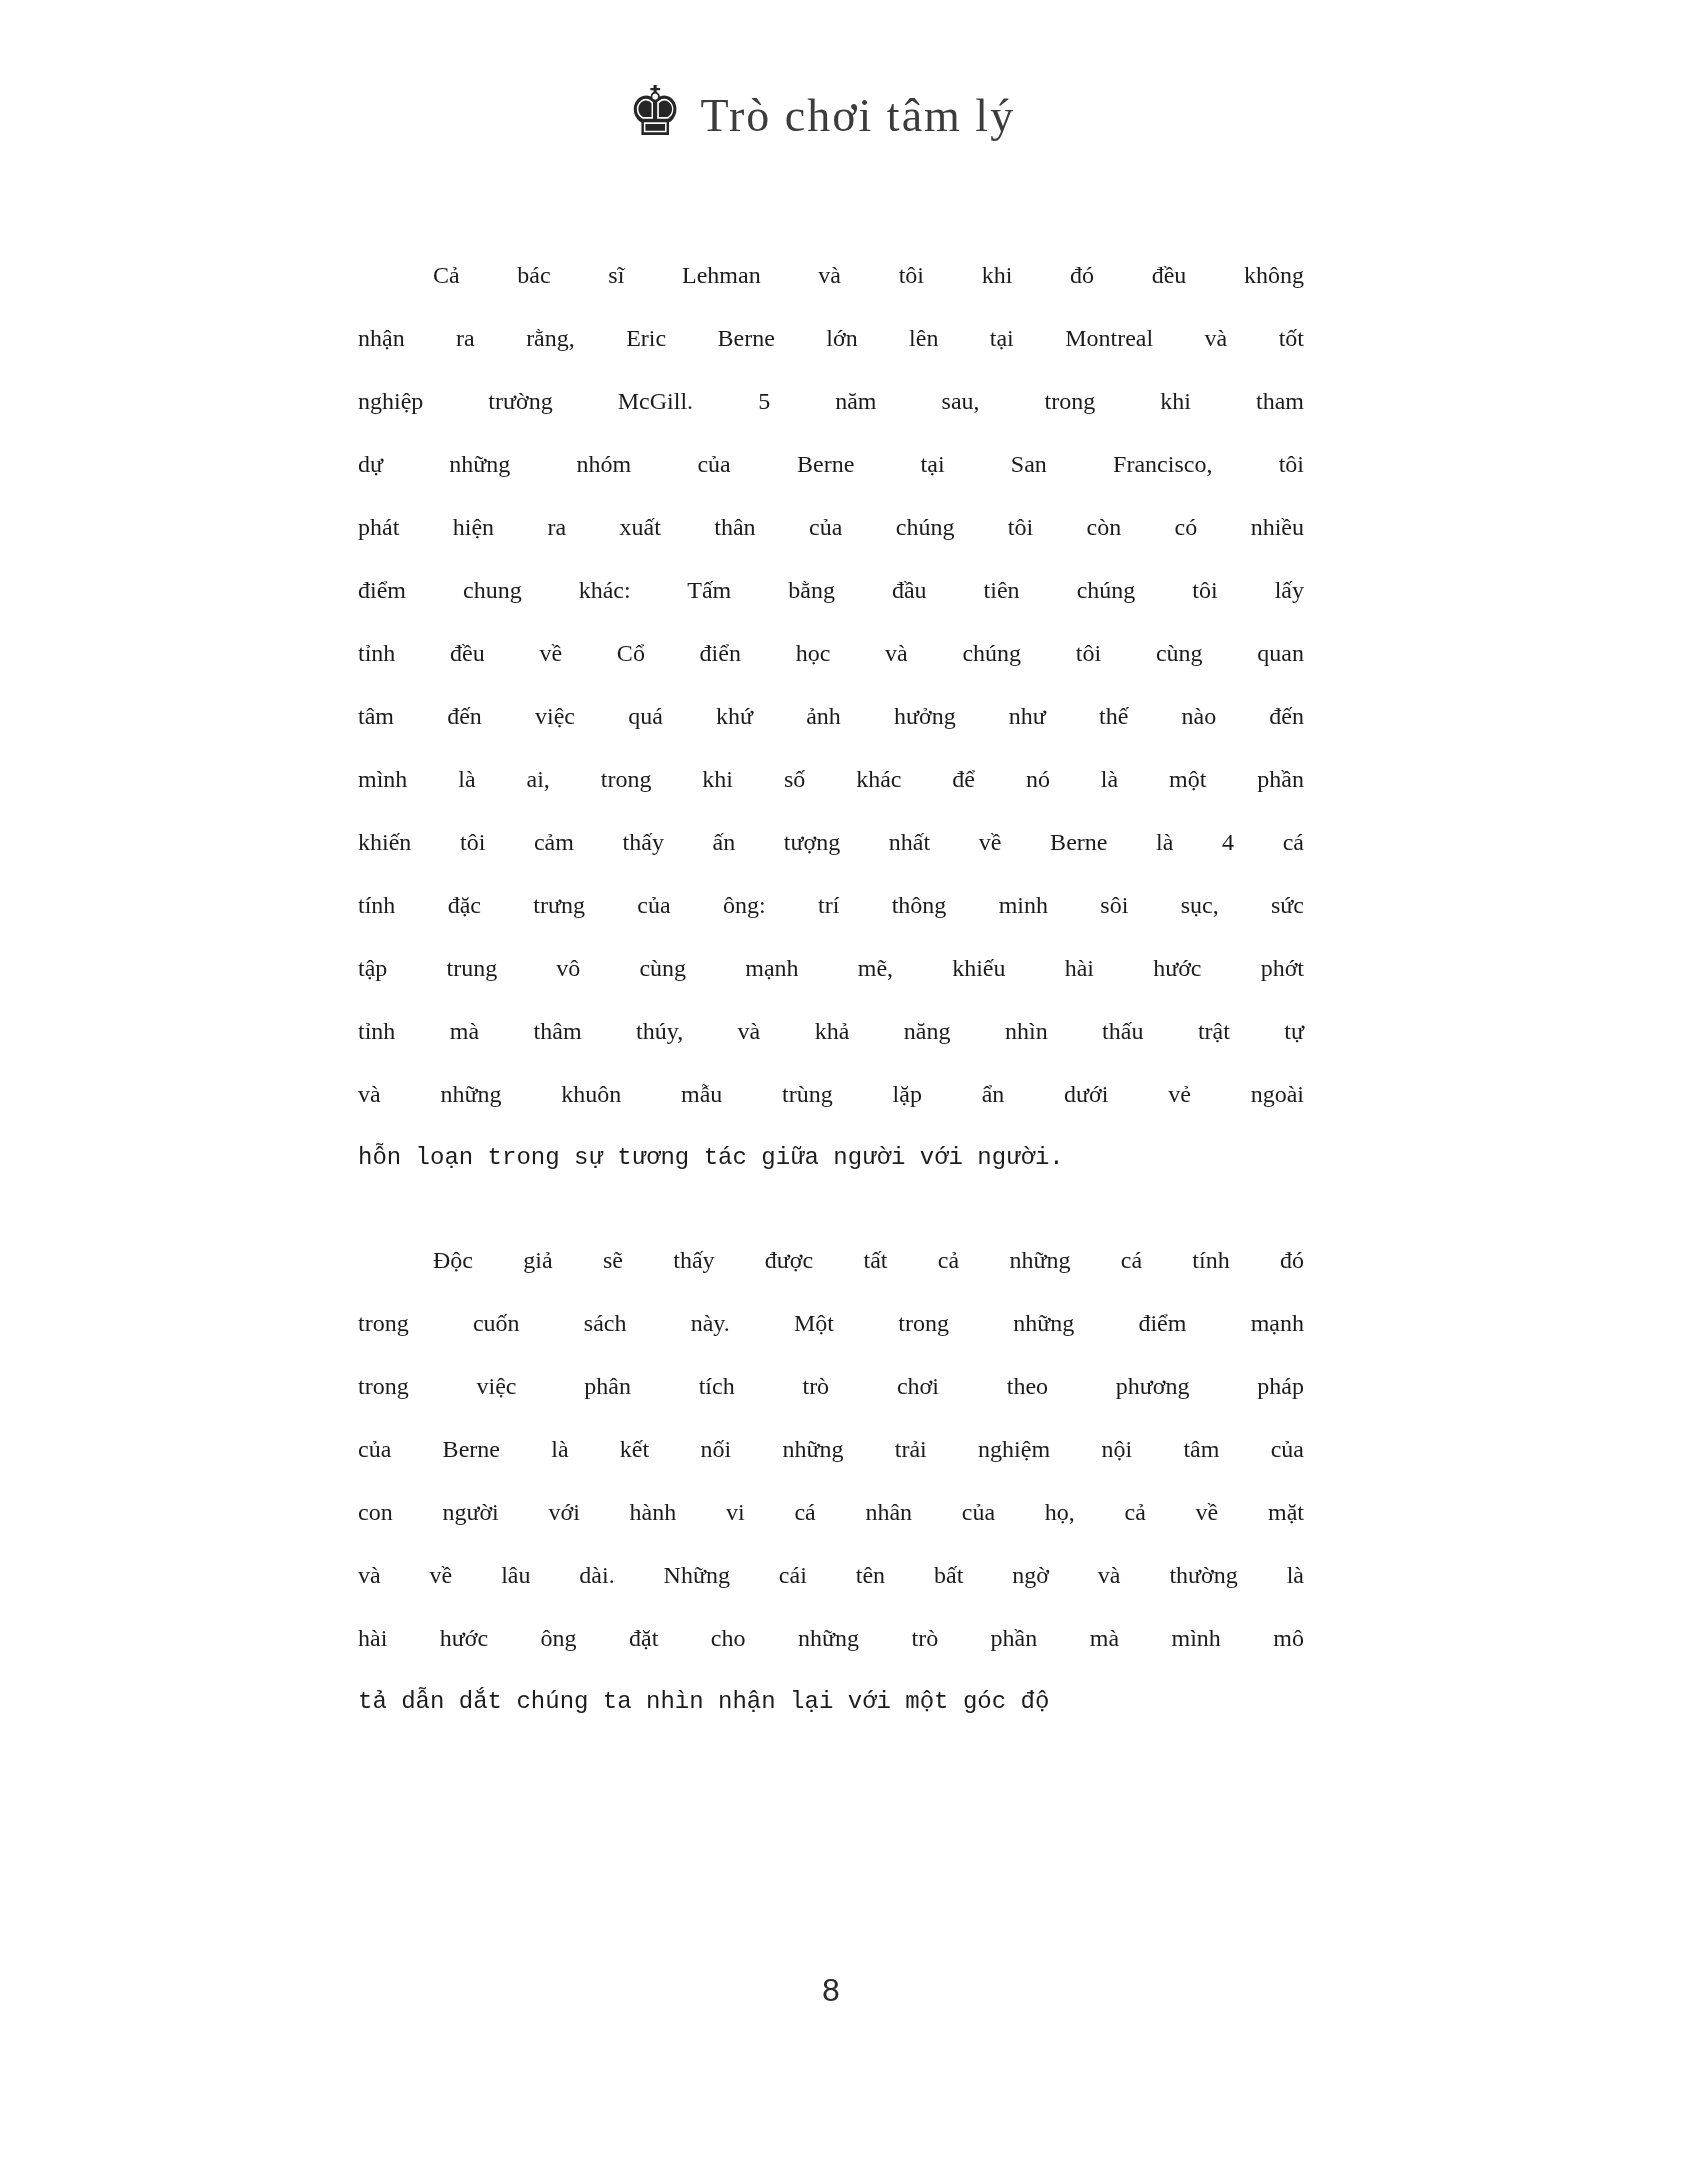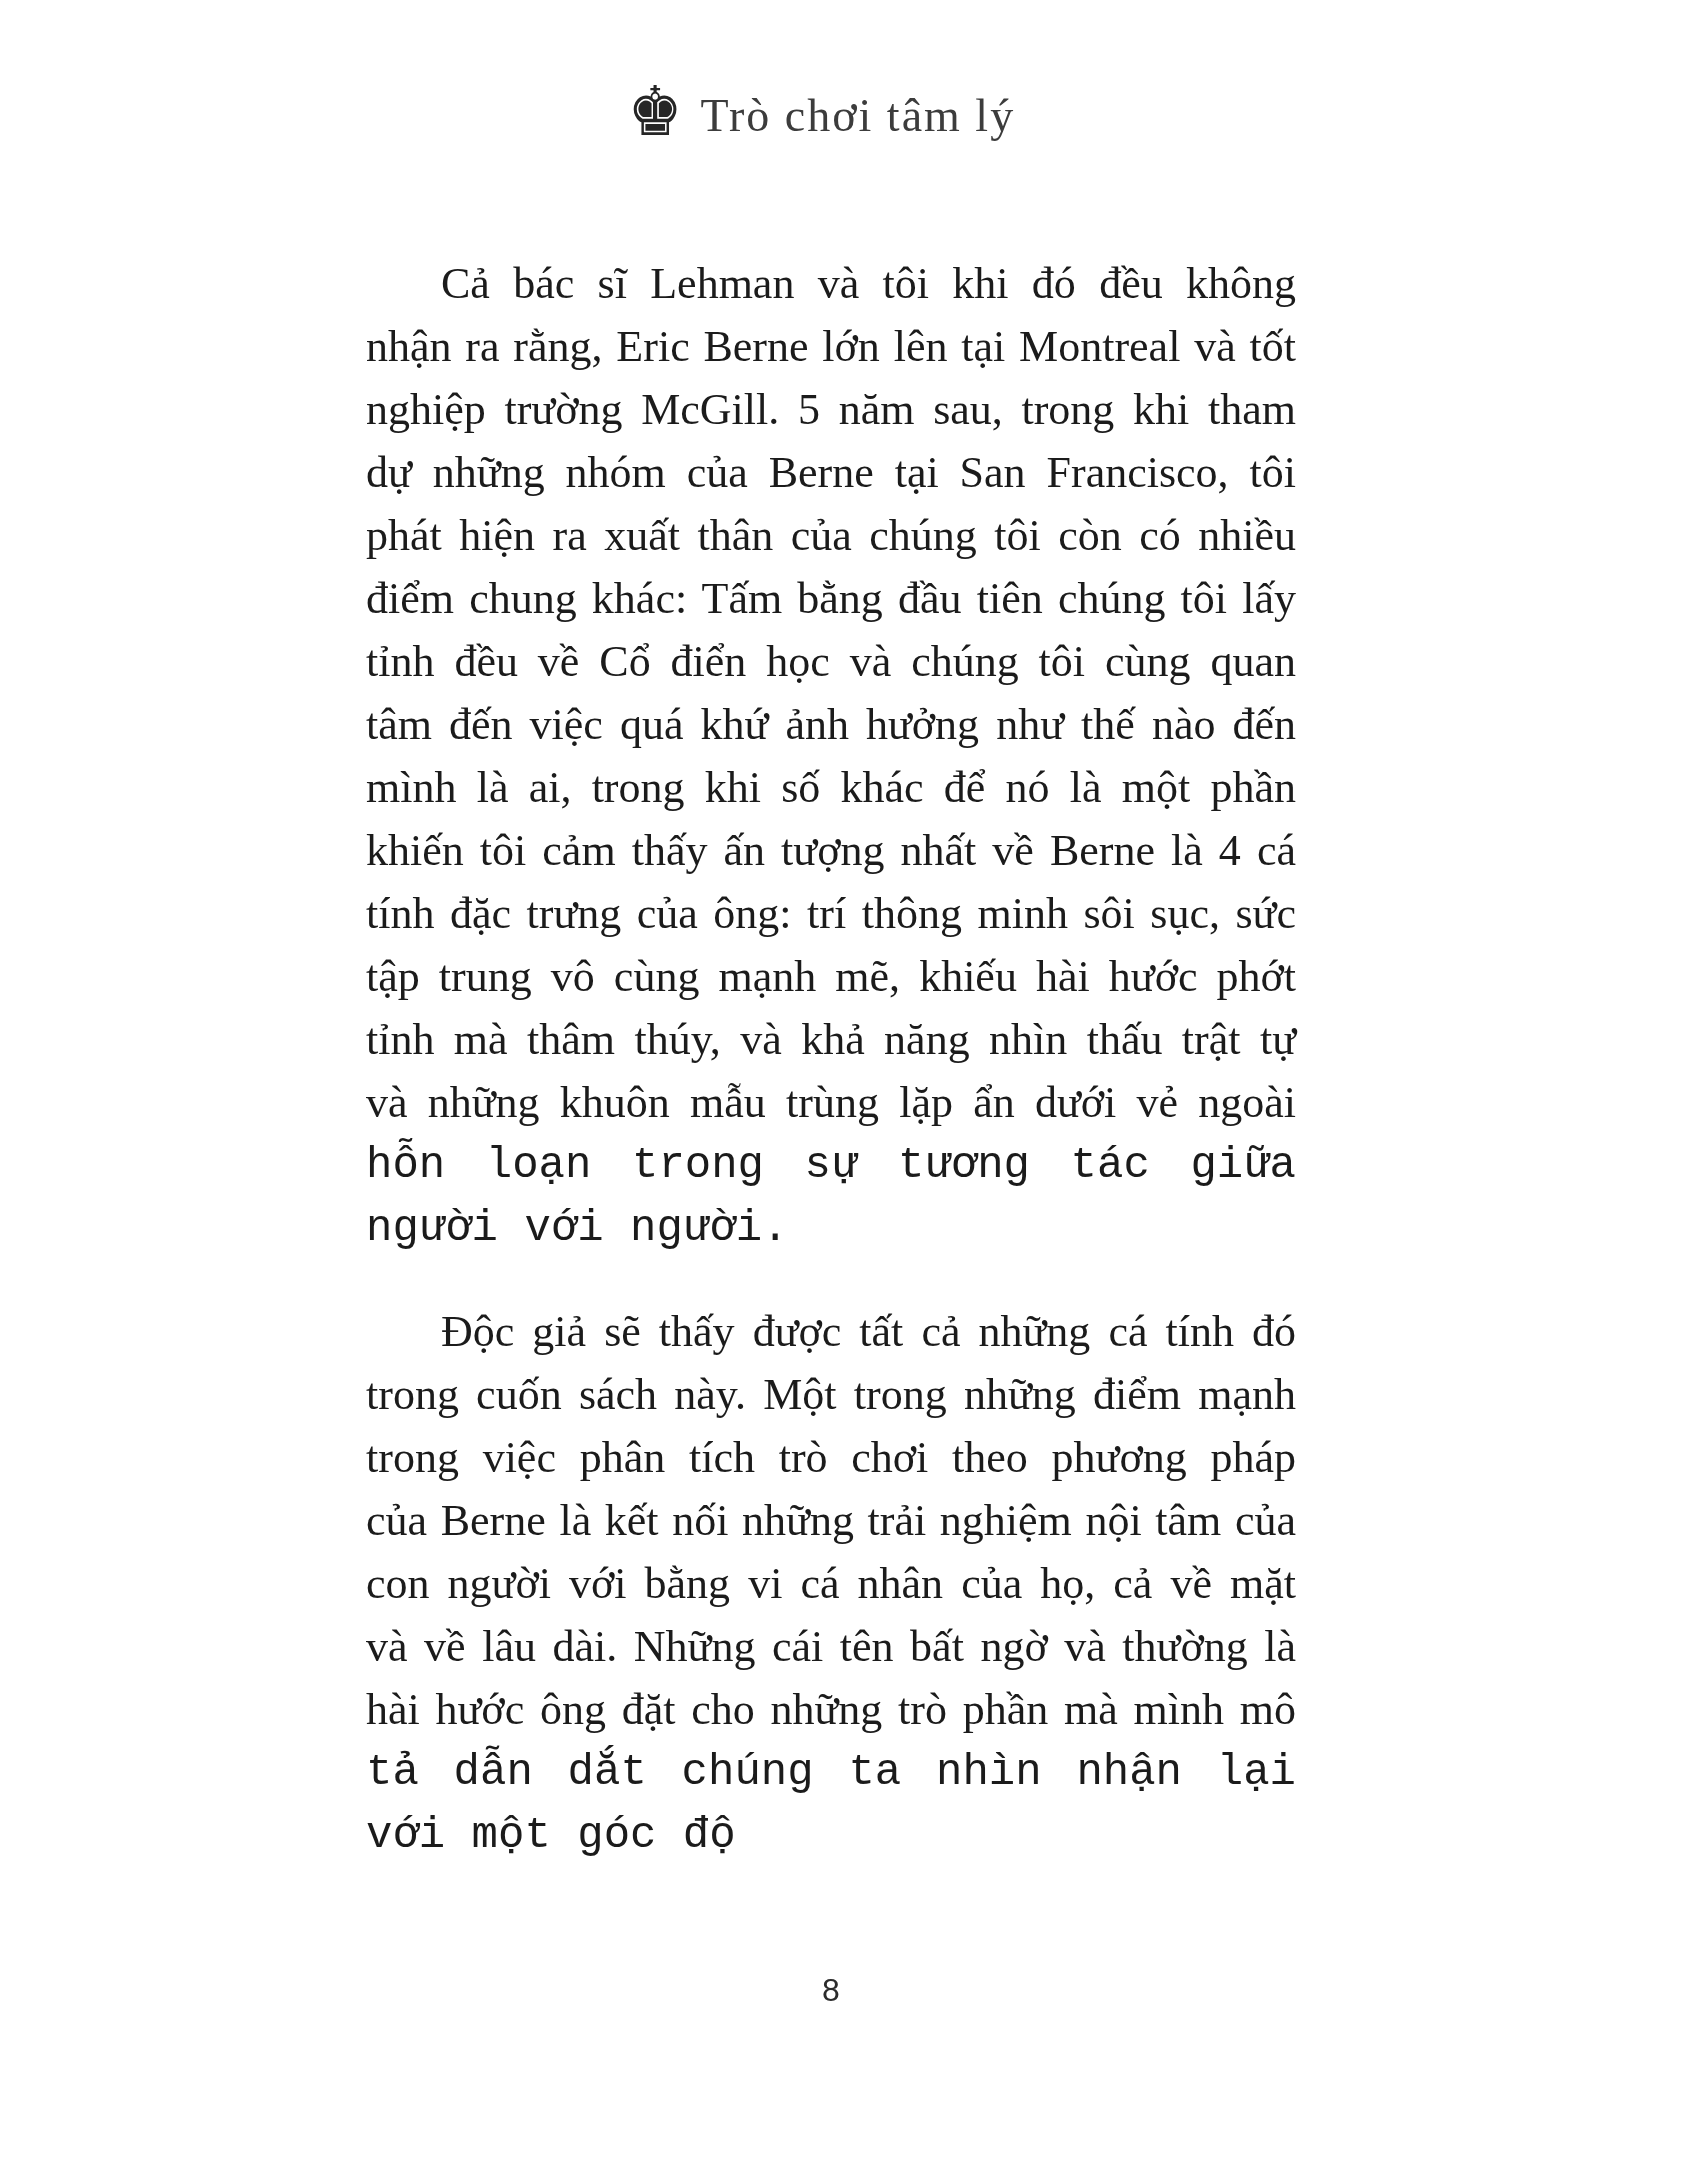--- a/index.html
+++ b/index.html
@@ -43,23 +43,23 @@
   }
   
   .body-text {
     position: absolute;
     left: 358px;
     top: 244px;
     width: 946px;
     color: #1b1b1b;
   }
   .para {
-    font-size: 44px;
+    font-size: 24px;
     line-height: 63px;
-    margin: 8px;
+    margin: 0;
   }
   .para + .para {
     margin-top: 40px;
   }
   .line {
     text-align: justify;
     text-align-last: justify;
   }
   .line.first {
     text-indent: 75px;
@@ -107,21 +107,21 @@
         <div class="line">tập trung vô cùng mạnh mẽ, khiếu hài hước phớt</div>
         <div class="line">tỉnh mà thâm thúy, và khả năng nhìn thấu trật tự</div>
         <div class="line">và những khuôn mẫu trùng lặp ẩn dưới vẻ ngoài</div>
         <div class="line last">hỗn loạn trong sự tương tác giữa người với người.</div>
       </div>
       <div class="para">
         <div class="line first">Độc giả sẽ thấy được tất cả những cá tính đó</div>
         <div class="line">trong cuốn sách này. Một trong những điểm mạnh</div>
         <div class="line">trong việc phân tích trò chơi theo phương pháp</div>
         <div class="line">của Berne là kết nối những trải nghiệm nội tâm của</div>
-        <div class="line">con người với bằng vi cá nhân của họ, cả về mặt</div>
+        <div class="line">con người với hành vi cá nhân của họ, cả về mặt</div>
         <div class="line">và về lâu dài. Những cái tên bất ngờ và thường là</div>
         <div class="line">hài hước ông đặt cho những trò phần mà mình mô</div>
         <div class="line last">tả dẫn dắt chúng ta nhìn nhận lại với một góc độ</div>
       </div>
     </div>
 
   <div class="folio">8</div>
 
 </div>
 

